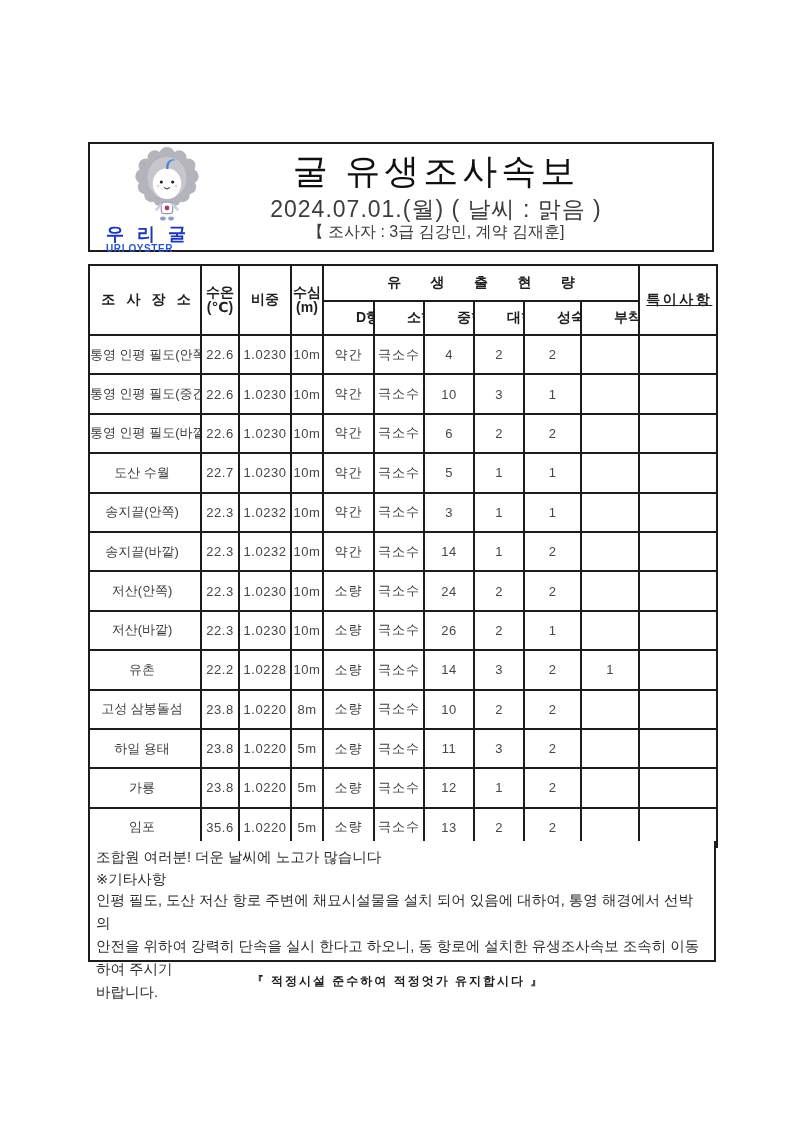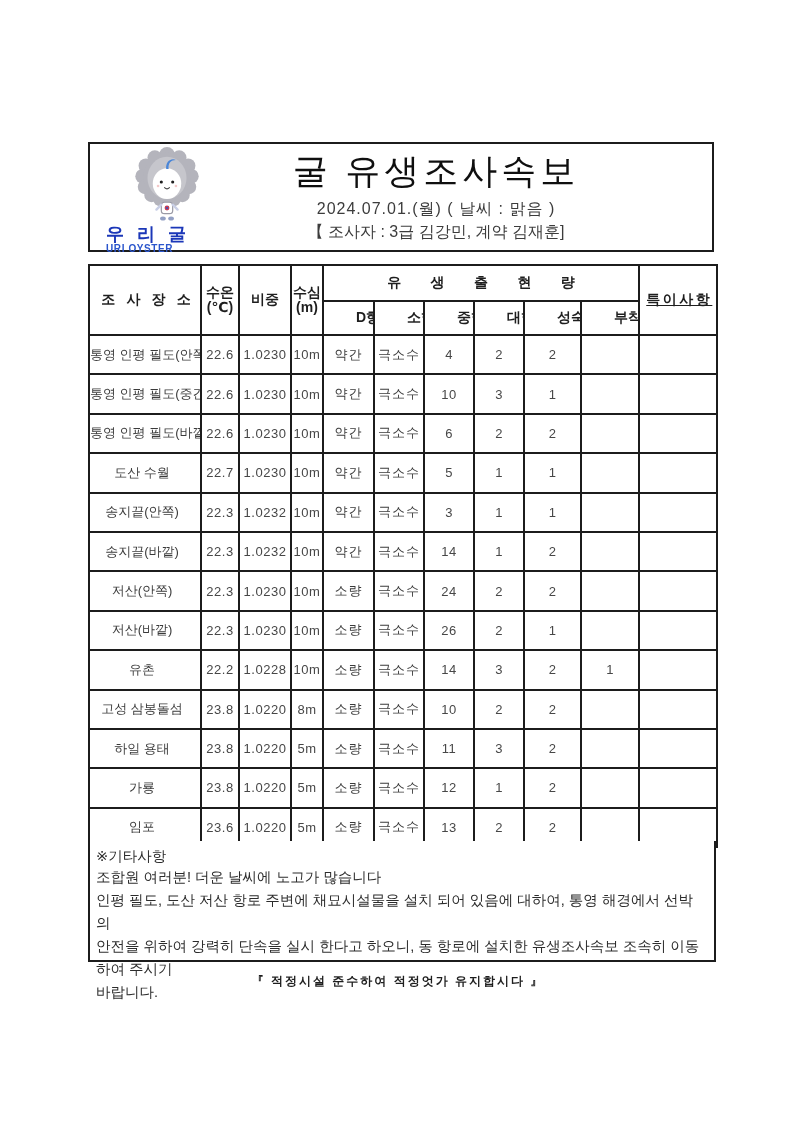--- a/index.html
+++ b/index.html
@@ -9,21 +9,21 @@
 
   
   .header-box { position:absolute; left:88px; top:142px; width:626px; height:110px;
     border:2px solid #1c1c1c; background:#fff; }
   .logo { position:absolute; left:16px; top:3px; width:122px; }
   .logo svg { display:block; margin:0 auto; }
   .logo-ko { font-weight:bold; font-size:18px; color:#1b37b8; letter-spacing:4px; line-height:18px; }
   .logo-en { font-weight:bold; font-size:10px; color:#2a55cc; letter-spacing:0.6px; line-height:11px; }
   .header-center { margin-left:70px; text-align:center; padding-top:5px; }
   .doc-title { font-size:35px; font-weight:normal; letter-spacing:4px; color:#0f0f0f; line-height:44px; }
-  .doc-date { font-size:16px; color:#3c3c3c; margin-top:5px; letter-spacing:1px; line-height:22px; }
+  .doc-date { font-size:23px; color:#3c3c3c; margin-top:5px; letter-spacing:1px; line-height:22px; }
   .doc-surveyor { font-size:16px; color:#3c3c3c; margin-top:2px; line-height:20px; }
 
   
   table.survey { position:absolute; left:88px; top:264px; width:628px;
     border-collapse:collapse; table-layout:fixed; }
   table.survey th, table.survey td { border:2px solid #1c1c1c; text-align:center;
     vertical-align:middle; overflow:hidden; white-space:nowrap; }
   table.survey th { font-size:14px; font-weight:bold; color:#1e1e1e; }
   thead tr.h1 { height:36px; } thead tr.h2 { height:34px; }
   tbody tr { height:39.4px; }
@@ -303,37 +303,37 @@
       <td class="txt">극소수</td>
       <td class="num">12</td>
       <td class="num">1</td>
       <td class="num">2</td>
       <td class="num"></td>
       <td class="num"></td>
     </tr>
 
     <tr>
       <td class="loc">임포</td>
-      <td class="num">23.6</td>
+      <td class="num">35.6</td>
       <td class="num">1.0220</td>
       <td class="num">5m</td>
       <td class="txt">소량</td>
       <td class="txt">극소수</td>
       <td class="num">13</td>
       <td class="num">2</td>
       <td class="num">2</td>
       <td class="num"></td>
       <td class="num"></td>
     </tr>
   </tbody>
   </table>
 
   <div class="notes-box">
+    <div class="nline">조합원 여러분! 더운 날씨에 노고가 많습니다</div>
     <div class="nline ntitle">※기타사항</div>
-    <div class="nline">조합원 여러분! 더운 날씨에 노고가 많습니다</div>
     <div class="nline">인평 필도, 도산 저산 항로 주변에 채묘시설물을  설치 되어 있음에 대하여, 통영 해경에서 선박의</div>
     <div class="nline">안전을 위하여 강력히 단속을 실시 한다고 하오니, 동 항로에 설치한 유생조사속보 조속히 이동하여 주시기</div>
     <div class="nline">바랍니다.</div>
   </div>
 
   <div class="slogan">『 적정시설 준수하여 적정엇가 유지합시다 』</div>
 
 </div>
 
 </body></html>

